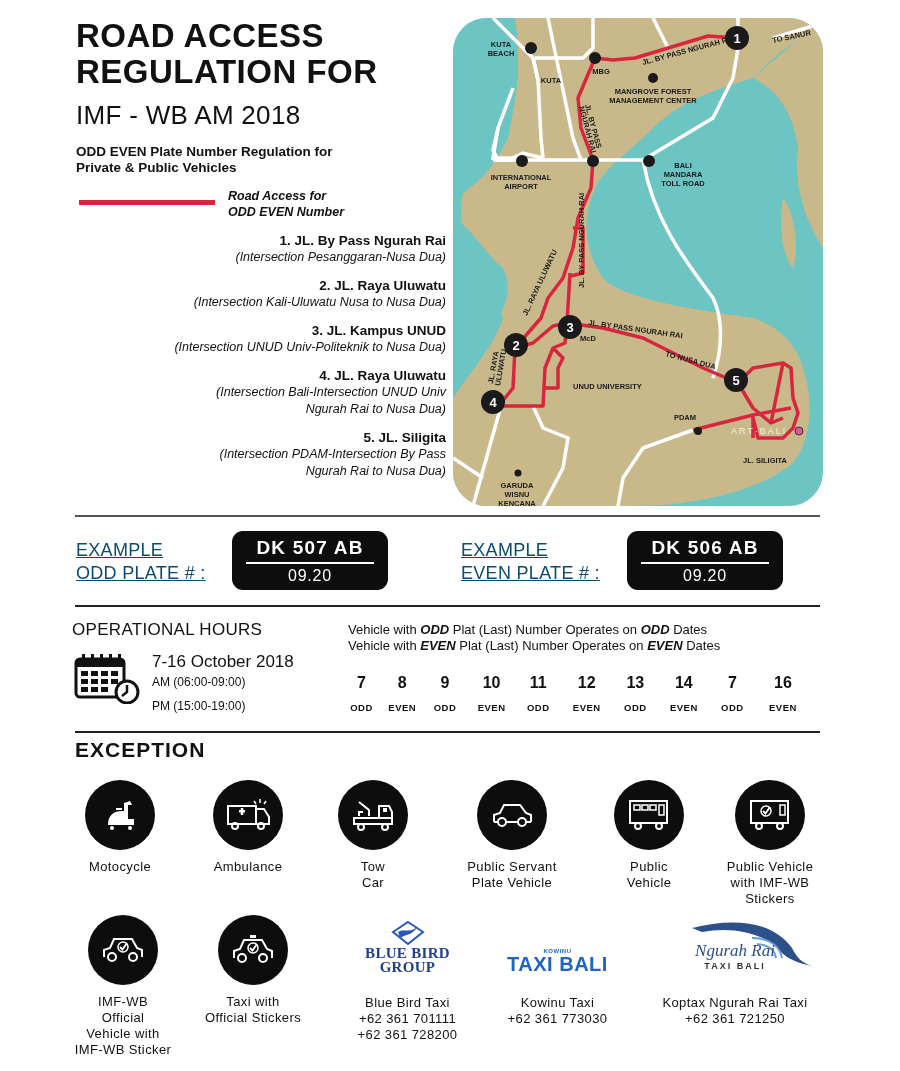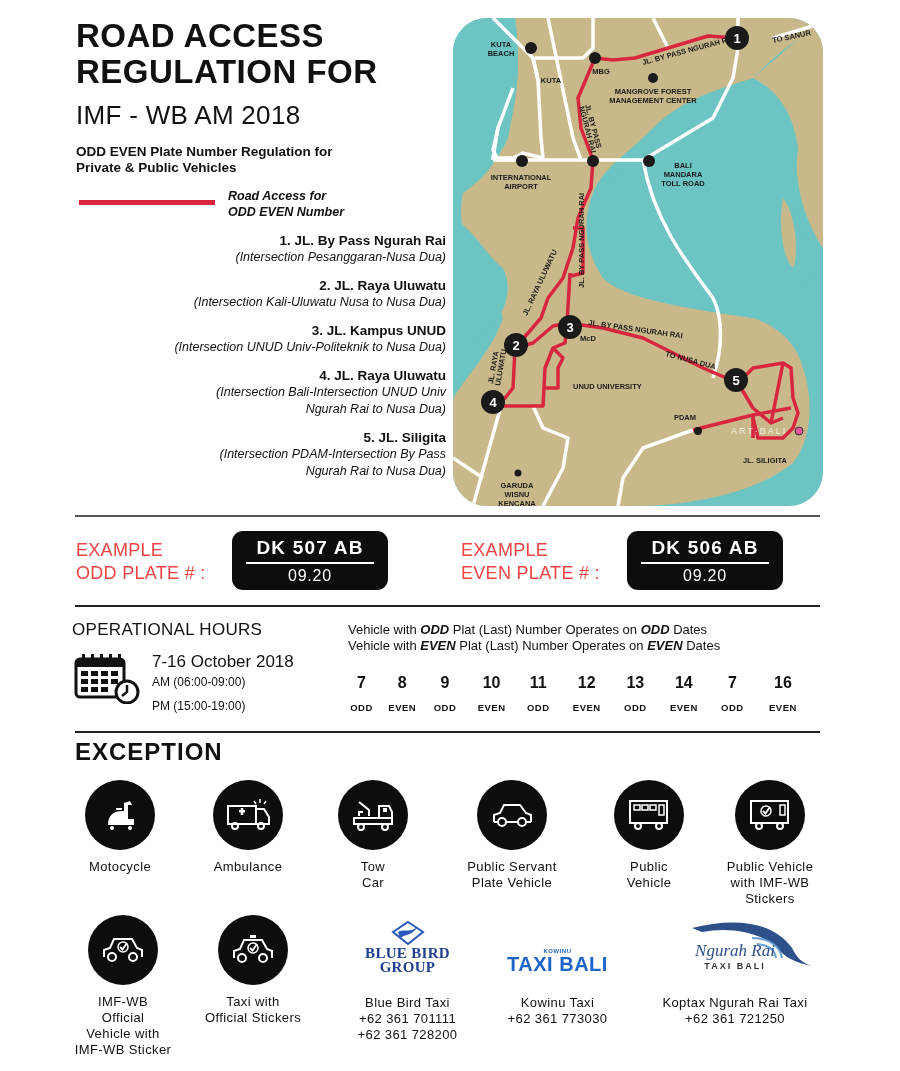--- a/index.html
+++ b/index.html
@@ -22,40 +22,40 @@
 
   
   .map { left: 453px; top: 18px; width: 370px; height: 488px; border-radius: 34px; overflow: hidden; background: #6cc5c3; }
   .map svg { display: block; }
   .map-label { font-family: "Liberation Sans", sans-serif; font-size: 7.5px; font-weight: 700; fill: #1a1a1a; }
 
   
   .hr { left: 75px; height: 2px; background: #222; }
 
   
-  .plate-label { font-size: 18px; font-weight: 400; line-height: 23px; letter-spacing: 0.3px; color: #ef4444; }
+  .plate-label { font-size: 18px; font-weight: 400; line-height: 23px; letter-spacing: 0.3px; color: #0c4a6e; text-decoration: underline; }
   .plate { background: #0d0d0d; border-radius: 11px; color: #fff; text-align: center; }
   .plate-top { font-size: 19px; font-weight: 700; letter-spacing: 1.2px; line-height: 22px; padding-top: 6px; }
   .plate-sep { height: 1.5px; background: #fff; margin: 3px 14px 2px 14px; }
   .plate-bot { font-size: 16px; letter-spacing: 0.8px; line-height: 20px; }
 
   
   .op-title { left: 72px; top: 620px; font-size: 17px; font-weight: 400; letter-spacing: 0.3px; color: #111; }
   .op-date { left: 152px; top: 652px; font-size: 17px; font-weight: 400; color: #111; }
   .op-time { left: 152px; font-size: 12px; color: #111; line-height: 16px; }
   .rule-text { left: 348px; top: 622px; font-size: 13px; line-height: 16px; color: #111; }
   .rule-text b { font-style: italic; font-weight: 800; }
 
   .dates { left: 344px; top: 672px; width: 470px; display: flex; }
   .date-col { text-align: center; }
   .date-num { font-size: 16px; font-weight: 700; line-height: 22px; }
   .date-type { font-size: 9.5px; font-weight: 700; letter-spacing: 0.5px; margin-top: 8px; }
 
   
-  .exc-title { left: 75px; top: 738px; font-size: 24px; font-weight: 800; letter-spacing: 1px; color: #111; }
+  .exc-title { left: 75px; top: 738px; font-size: 21px; font-weight: 800; letter-spacing: 1px; color: #111; }
   .exc-item { text-align: center; }
   .circle { width: 70px; height: 70px; border-radius: 50%; background: #0d0d0d; margin: 0 auto; display: flex; align-items: center; justify-content: center; }
   .exc-label { font-size: 13px; line-height: 16px; letter-spacing: 0.4px; margin-top: 9px; color: #111; }
 
   .logo-box { display: flex; align-items: center; justify-content: center; height: 70px; }
   .bb-text { font-family: "Liberation Serif", serif; font-weight: 700; color: #1f3f8f; font-size: 15px; line-height: 14px; letter-spacing: 0.3px; }
   .kowinu-small { font-size: 6px; font-weight: 800; color: #1e64c8; letter-spacing: 0.5px; }
   .kowinu-big { font-size: 20px; font-weight: 900; color: #1e64c8; letter-spacing: 0.5px; line-height: 20px; }
   .nr-script { font-family: "Liberation Serif", serif; font-style: italic; font-size: 17px; color: #2d4f8a; }
   .nr-small { font-size: 9px; letter-spacing: 2px; color: #333; font-weight: 700; }

